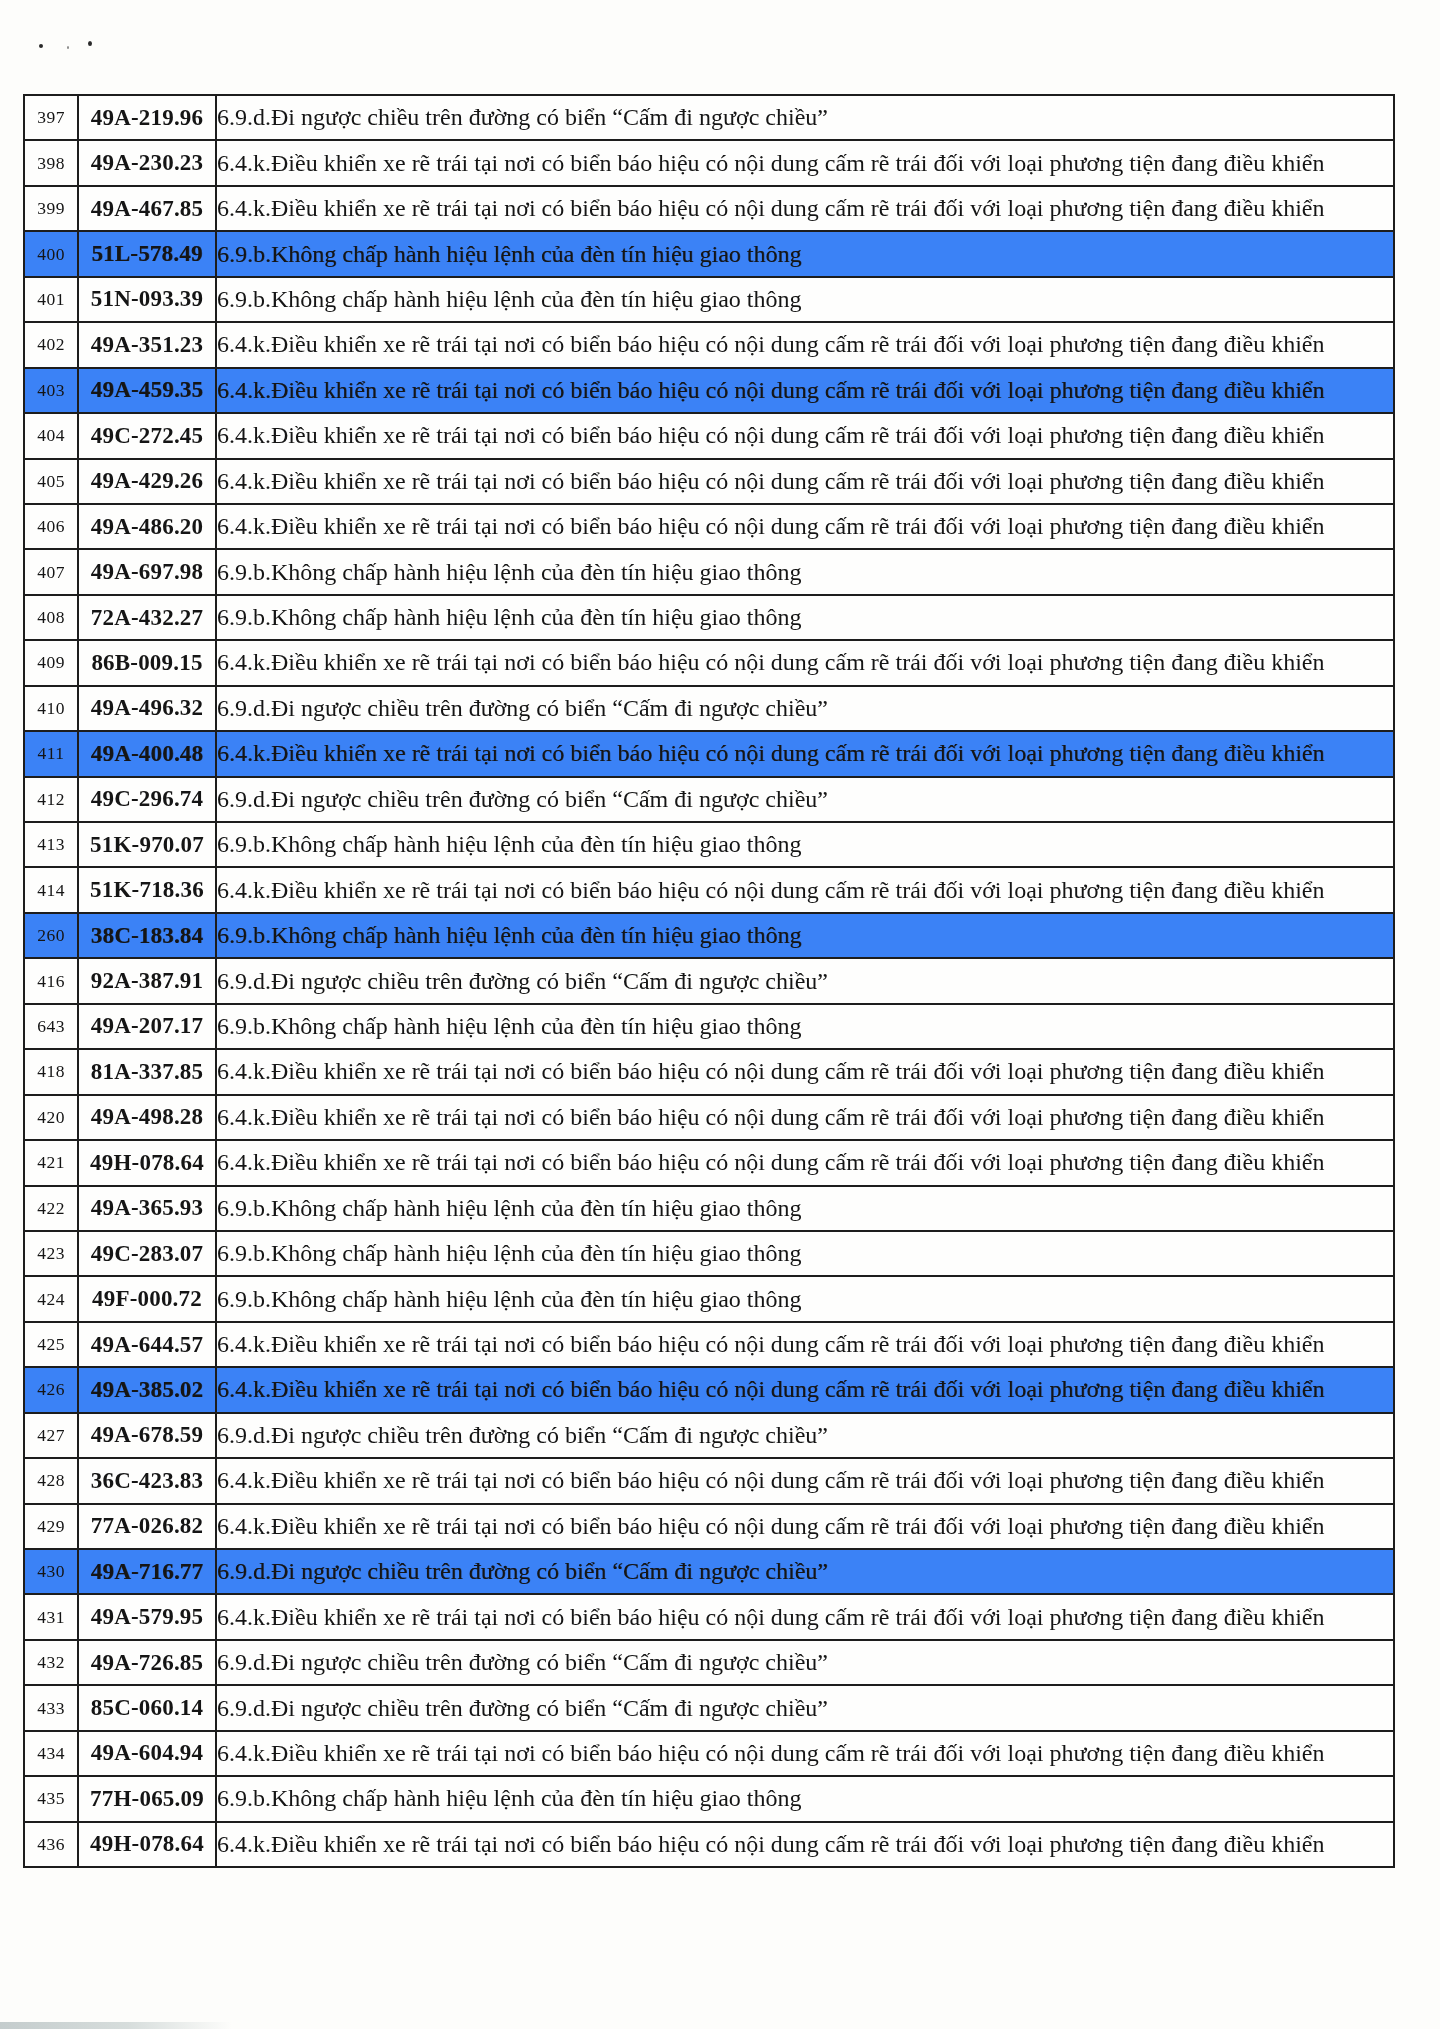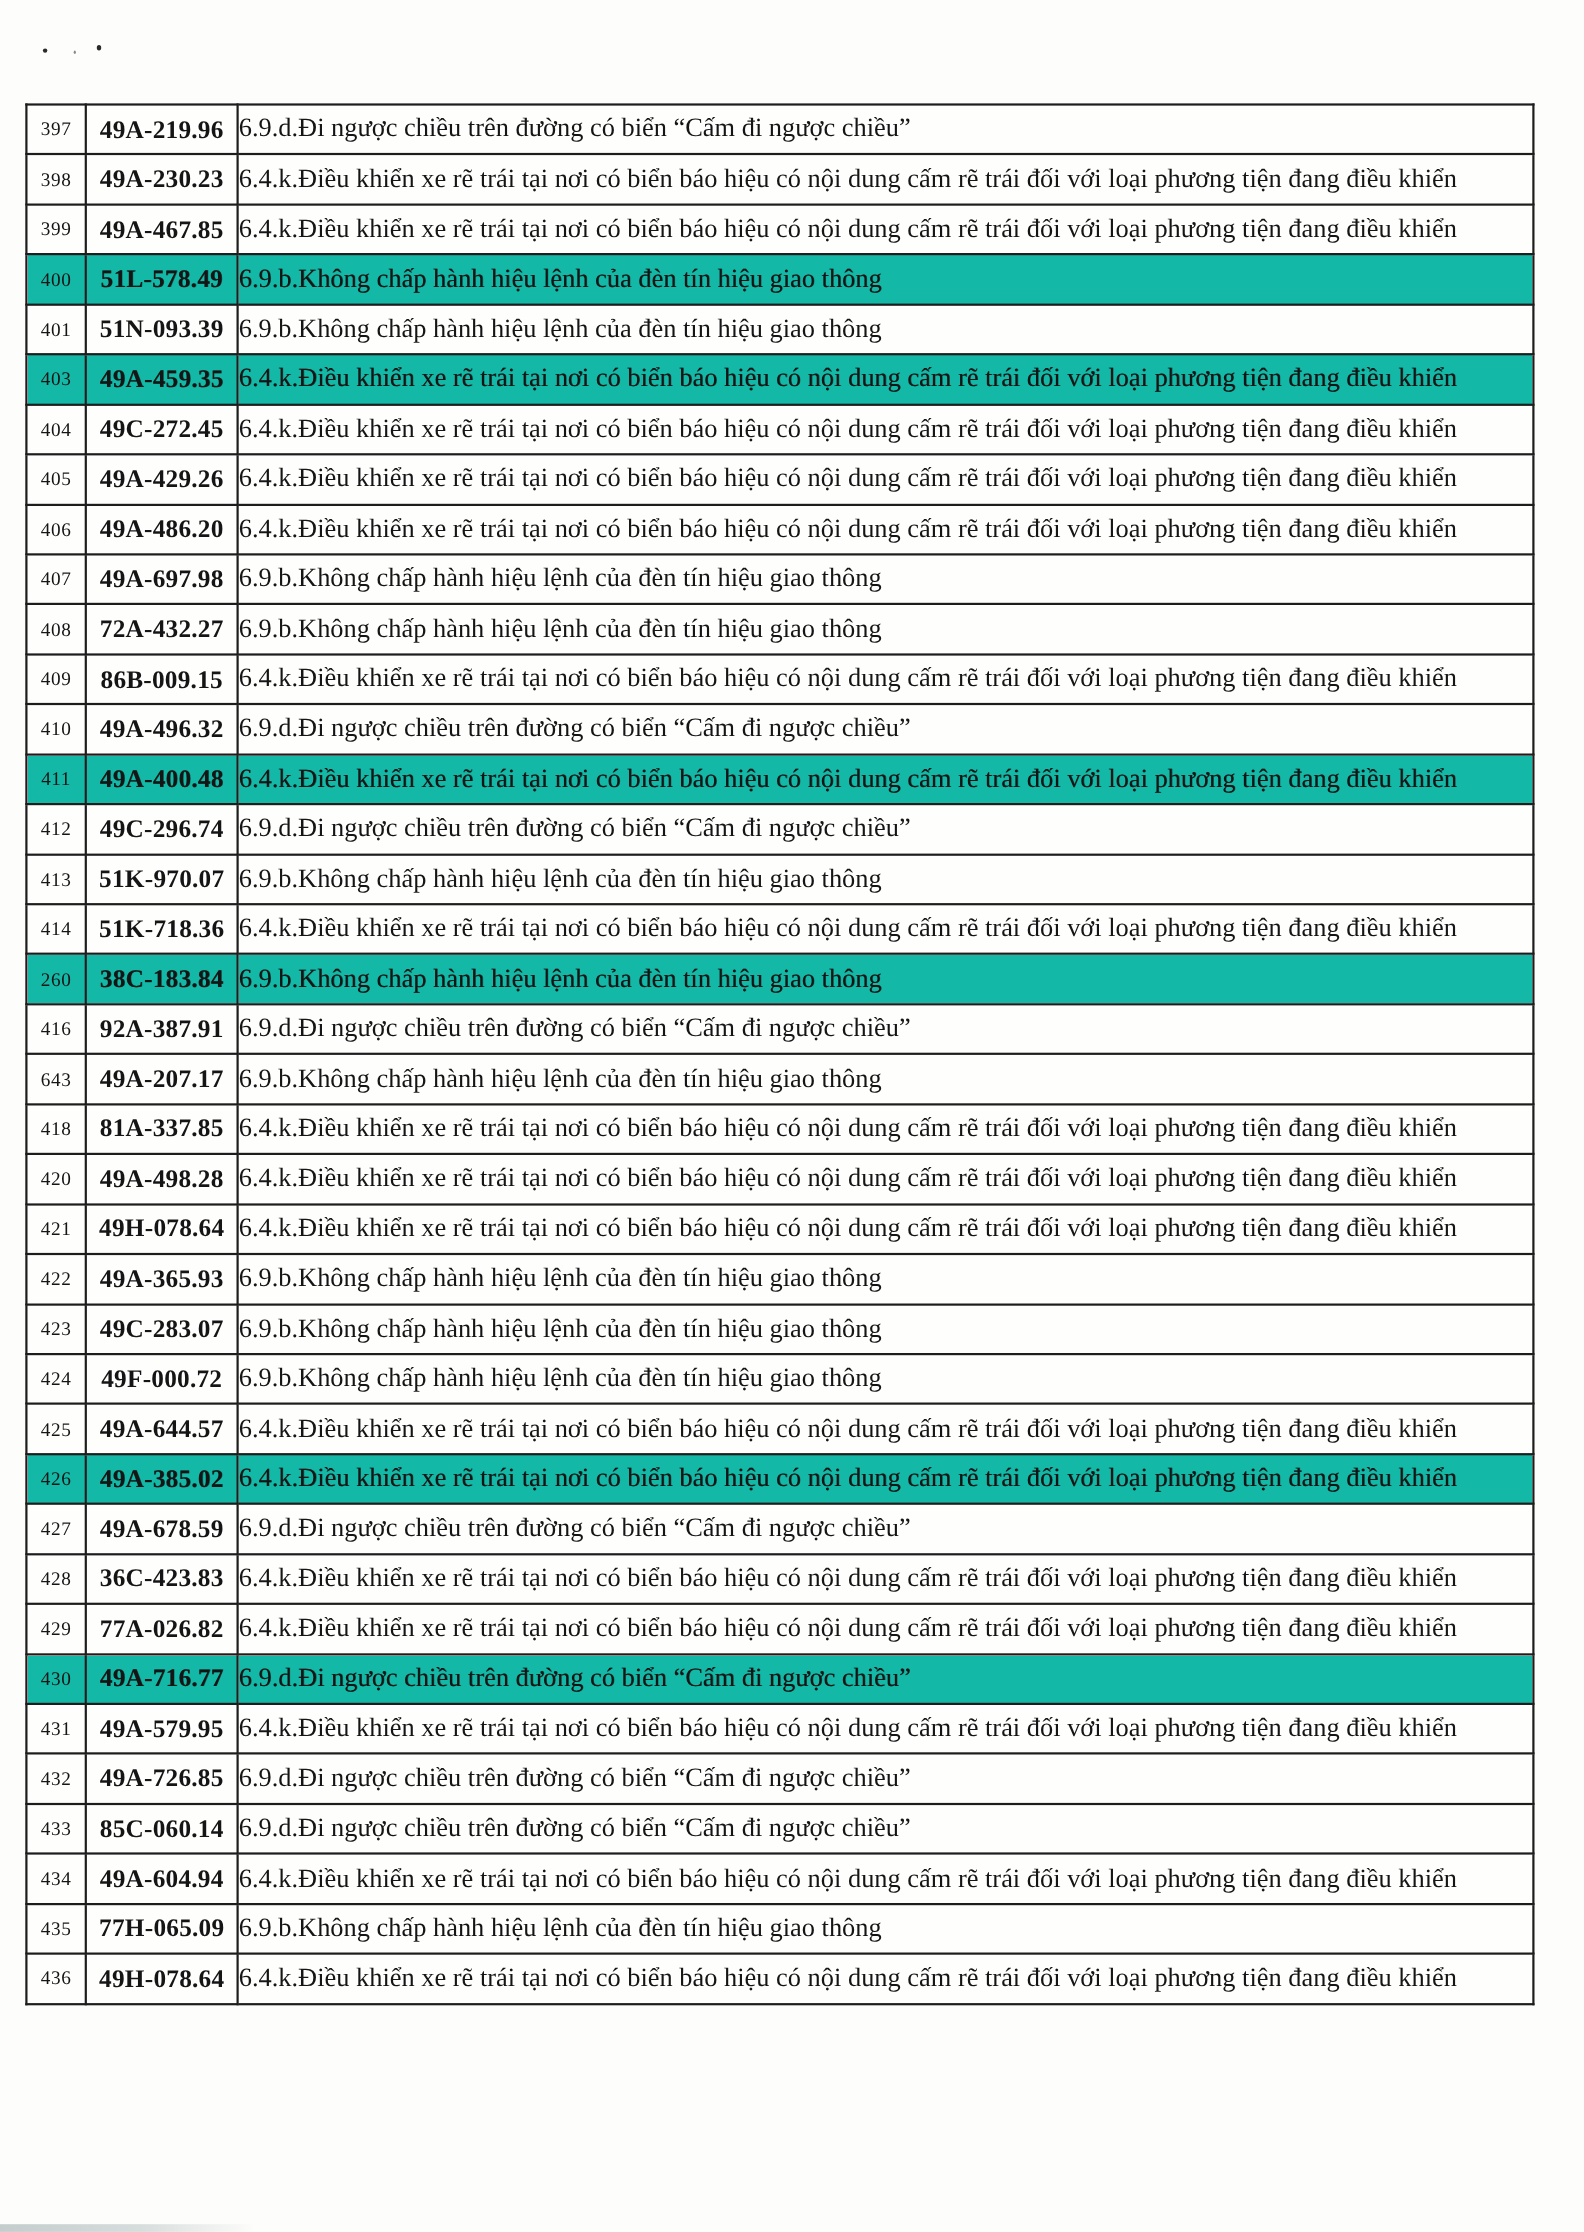--- a/index.html
+++ b/index.html
@@ -51,21 +51,21 @@
     font-size:23px;
     letter-spacing:.2px;
     margin-left:48px;
   }
   td.viol-cell{
     font-size:24px;
     padding-left:6px;
     padding-right:2px;
   }
   
-  tr.smudge td{background:#14b8a6;}
+  tr.smudge td{background:#3b82f6;}
   tr.smudge td.viol-cell,
   tr.smudge td.plate-cell{text-shadow:0.5px 0 0 rgba(20,20,20,.55);}
 </style>
 </head>
 <body>
 
 <div class="page">
   <span class="speck s1"></span>
   <span class="speck s2"></span>
   <span class="speck s3"></span>
@@ -95,20 +95,25 @@
         <tr class="smudge">
           <td class="no-cell">400</td>
           <td class="plate-cell">51L-578.49</td>
           <td class="viol-cell">6.9.b.Không chấp hành hiệu lệnh của đèn tín hiệu giao thông</td>
         </tr>
         <tr>
           <td class="no-cell">401</td>
           <td class="plate-cell">51N-093.39</td>
           <td class="viol-cell">6.9.b.Không chấp hành hiệu lệnh của đèn tín hiệu giao thông</td>
         </tr>
+        <tr>
+          <td class="no-cell">402</td>
+          <td class="plate-cell">49A-351.23</td>
+          <td class="viol-cell">6.4.k.Điều khiển xe rẽ trái tại nơi có biển báo hiệu có nội dung cấm rẽ trái đối với loại phương tiện đang điều khiển</td>
+        </tr>
         <tr class="smudge">
           <td class="no-cell">403</td>
           <td class="plate-cell">49A-459.35</td>
           <td class="viol-cell">6.4.k.Điều khiển xe rẽ trái tại nơi có biển báo hiệu có nội dung cấm rẽ trái đối với loại phương tiện đang điều khiển</td>
         </tr>
         <tr>
           <td class="no-cell">404</td>
           <td class="plate-cell">49C-272.45</td>
           <td class="viol-cell">6.4.k.Điều khiển xe rẽ trái tại nơi có biển báo hiệu có nội dung cấm rẽ trái đối với loại phương tiện đang điều khiển</td>
         </tr>

